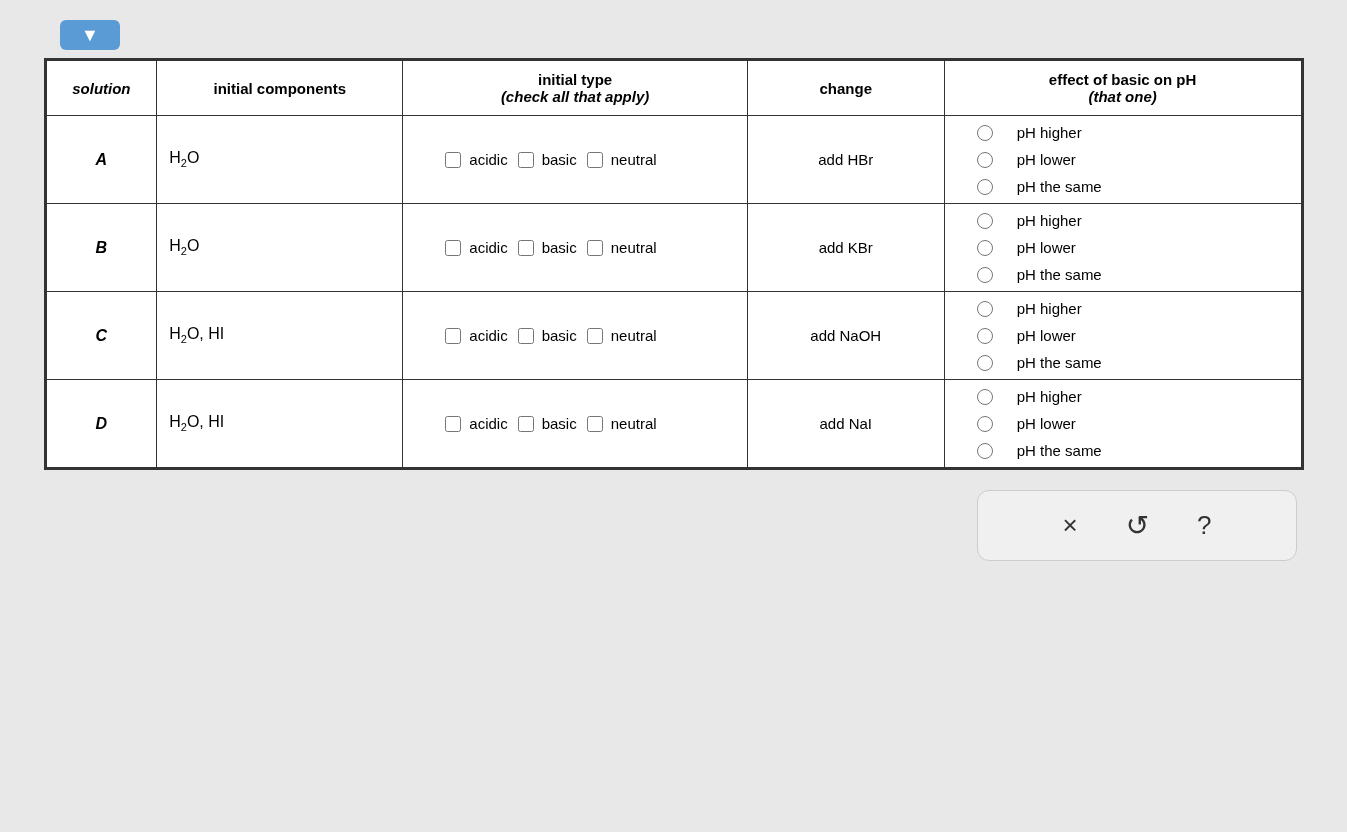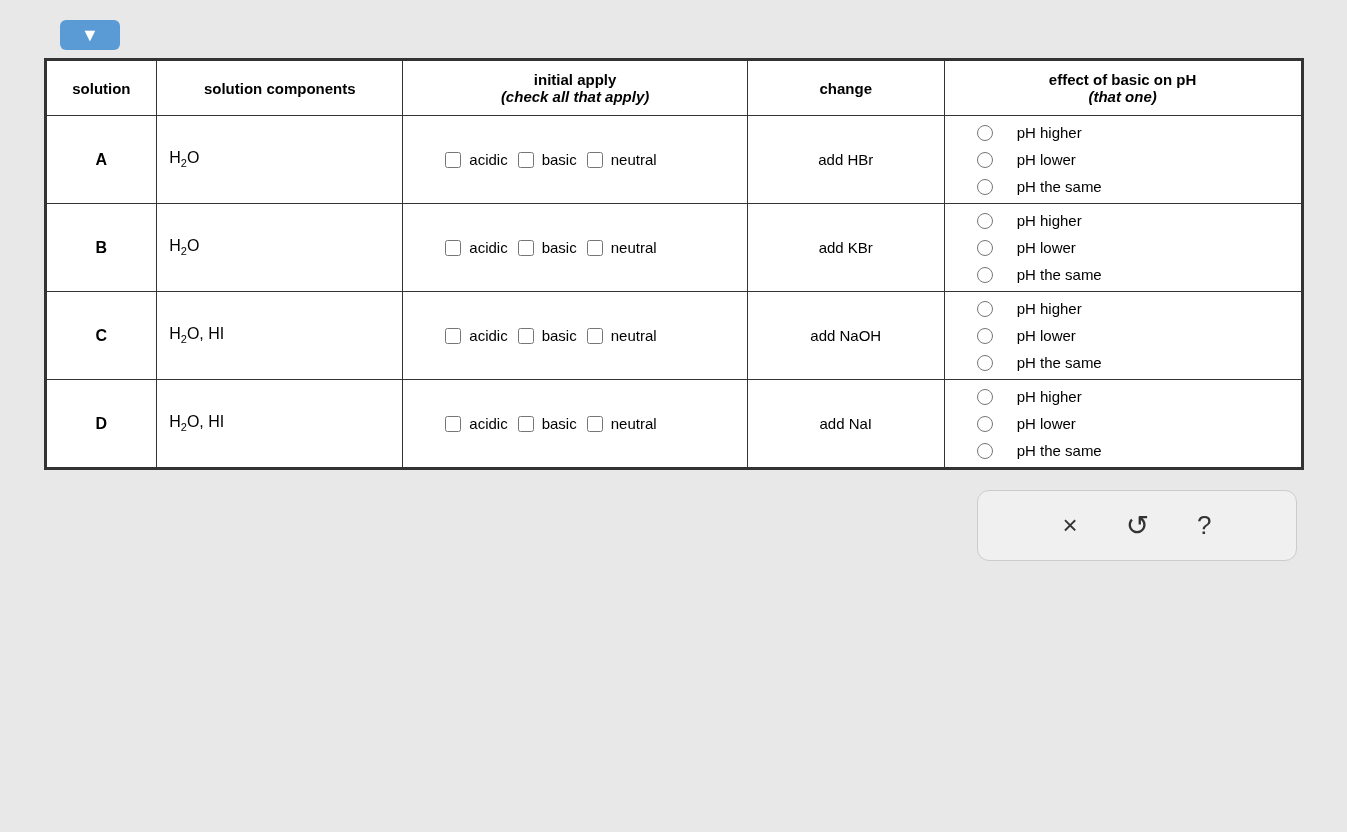--- a/index.html
+++ b/index.html
@@ -51,21 +51,21 @@
     }
 
     thead th {
       text-align: center;
       font-weight: bold;
       font-size: 15px;
       background: white;
       padding: 10px 12px;
     }
 
-    .col-solution { width: 90px; text-align: center; }
+    .col-solution { width: 90px; text-align: center; font-style: italic; }
     .col-components { width: 200px; text-align: center; }
     .col-initial { width: 280px; text-align: center; }
     .col-change { width: 160px; text-align: center; }
     .col-effect { width: 290px; text-align: center; }
 
     .row-label {
       font-weight: bold;
       font-size: 16px;
       text-align: center;
     }
@@ -158,24 +158,24 @@
 <div class="top-arrow"></div>
 
 <div class="table-container">
   <table>
     <thead>
       <tr>
         <th class="col-solution">
           <span>solution</span>
         </th>
         <th class="col-components">
-          <span>solution components</span>
+          <span>initial components</span>
         </th>
         <th class="col-initial">
-          <span>initial apply</span><br>
+          <span>initial type</span><br>
           <em><span>(check all that apply)</span></em>
         </th>
         <th class="col-change">
           <span>change</span>
         </th>
         <th class="col-effect">
           <span>effect of basic on pH</span><br>
           <em><span>(that one)</span></em>
         </th>
       </tr>

